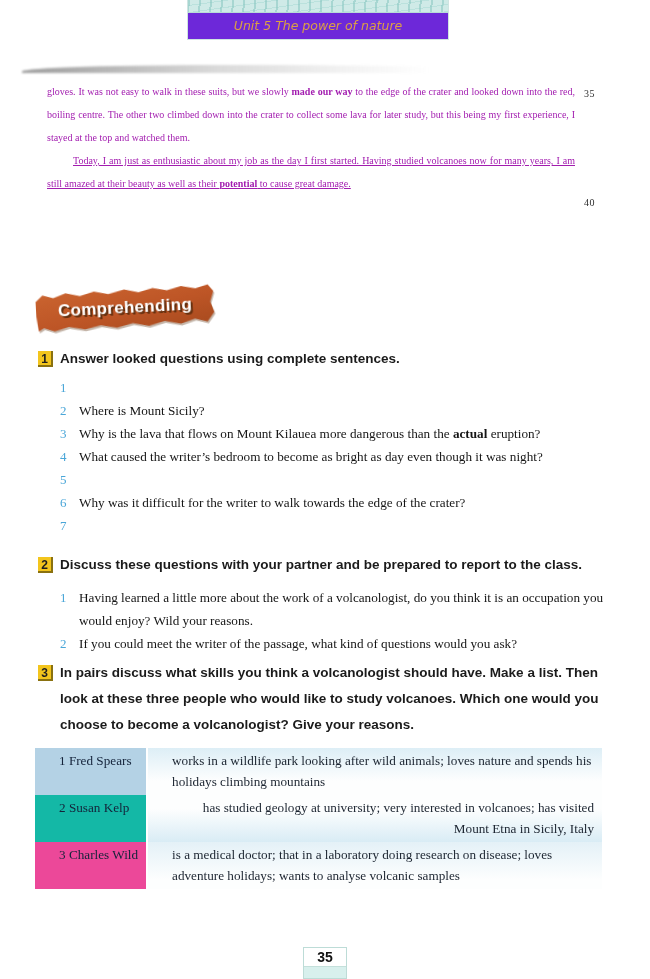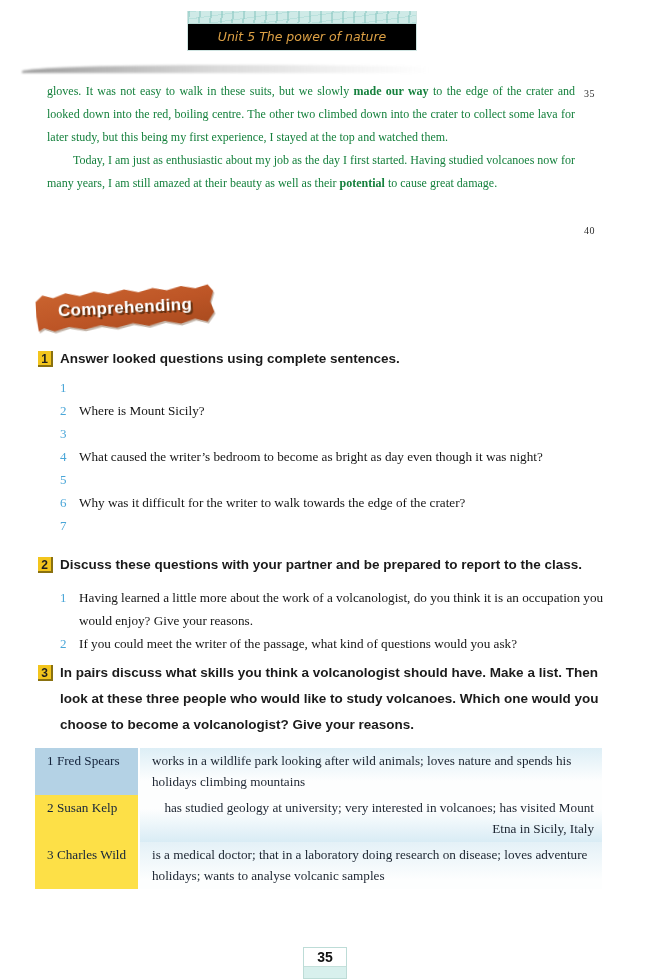--- a/index.html
+++ b/index.html
@@ -7,22 +7,22 @@
   body {
     width: 650px; height: 979px;
     position: relative;
     background: #ffffff;
     font-family: "Liberation Serif", serif;
     overflow: hidden;
   }
 
   
   .unit-header {
-    position: absolute; left: 187px; top: 11px; width: 230px; height: 40px;
-    border: 1px solid #cfe4e1; border-top: none; background: #000000;
+    position: absolute; left: 187px; top: 0; width: 262px; height: 40px;
+    border: 1px solid #cfe4e1; border-top: none; background: #6d28d9;
   }
   .unit-band {
     height: 13px;
     background-color: #cfeae7;
     background-image:
       repeating-linear-gradient(95deg, rgba(135,198,192,0.55) 0 2px, transparent 2px 11px),
       repeating-linear-gradient(-8deg, rgba(160,214,208,0.45) 0 1px, transparent 1px 7px);
     border-bottom: 1px solid #b9dcd7;
   }
   .unit-title {
@@ -38,31 +38,31 @@
   .curl-shadow {
     position: absolute; left: 22px; top: 65px; width: 430px; height: 8px;
     border-radius: 100% 100% 0 0 / 160% 90% 0 0;
     background: linear-gradient(90deg, rgba(75,75,75,0.55) 0%, rgba(120,120,120,0.28) 45%, rgba(150,150,150,0.12) 75%, transparent 95%);
     filter: blur(1.2px);
   }
 
   
   .passage {
     position: absolute; left: 47px; top: 80px; width: 528px;
-    font-size: 12px; line-height: 23px; color: #15803d;
+    font-size: 10px; line-height: 23px; color: #a21caf;
     text-align: justify;
   }
   .passage p { margin: 0; }
-  .passage p.p2 { text-indent: 26px; }
+  .passage p.p2 { text-indent: 26px; text-decoration: underline; }
   .line-no {
     position: absolute; width: 26px;
     font-size: 10px; color: #2e2e2e; letter-spacing: 0.5px;
   }
   .line-no.n35 { left: 584px; top: 88px; }
-  .line-no.n40 { left: 584px; top: 197px; margin-top: 28px; }
+  .line-no.n40 { left: 584px; top: 197px; }
 
   
   .banner {
     position: absolute; left: 36px; top: 287px; width: 178px; height: 42px;
     transform: rotate(-3deg);
     filter: drop-shadow(1px 2px 0 rgba(90,45,12,0.35));
   }
   .banner-shape {
     width: 100%; height: 100%;
     background: linear-gradient(170deg, #cb6530 0%, #bd5526 55%, #a74a1e 100%);
@@ -107,26 +107,26 @@
   .d-item + .d-item { margin-top: 0; }
   .q-num { color: #4aa6d8; flex: 0 0 10px; font-size: 13px; }
   .q-text { flex: 1; }
 
   
   .people-table {
     position: absolute; left: 35px; top: 748px; width: 567px;
     border-collapse: collapse; font-size: 13.2px; line-height: 21px;
     color: #14233a;
   }
-  .people-table td { vertical-align: top; padding: 2px 8px 3px 12px; }
+  .people-table td { vertical-align: top; padding: 2px 8px 3px 24px; }
   .people-table td.name { width: 104px; white-space: nowrap; }
   .people-table td.desc { border-left: 2px solid #ffffff; color: #1b2430; }
   .row0 td.name { background: #b4d2e5; }
-  .row1 td.name { background: #fde047; margin-left: 36px; }
-  .row2 td.name { background: #fde047; }
+  .row1 td.name { background: #14b8a6; margin-left: 36px; }
+  .row2 td.name { background: #ec4899; }
   .row0 td.desc { background: linear-gradient(180deg, #ddeef6 0%, #fdfefe 70%); }
   .row1 td.desc { background: linear-gradient(180deg, #fdfefe 30%, #d9ecf5 100%); text-align: right; }
   .row2 td.desc { background: linear-gradient(180deg, #e4f1f7 0%, #fdfefe 80%); }
 
   
   .page-num-box {
     position: absolute; left: 303px; top: 947px; width: 44px; height: 32px;
     border: 1px solid #bddcd7; background: #ffffff; text-align: center;
   }
   .page-num {
@@ -169,20 +169,21 @@
     <div class="q-list">
       <div class="q-item">
         <span class="q-num">1</span>
       </div>
       <div class="q-item">
         <span class="q-num">2</span>
         <span class="q-text"><span>Where is Mount Sicily?</span><b></b><span></span></span>
       </div>
       <div class="q-item">
         <span class="q-num">3</span>
+        <span class="q-text"><span>Why is the lava that flows on Mount Kilauea more dangerous than the </span><b>actual</b><span> eruption?</span></span>
       </div>
       <div class="q-item">
         <span class="q-num">4</span>
         <span class="q-text"><span>What caused the writer’s bedroom to become as bright as day even though it was night?</span><b></b><span></span></span>
       </div>
       <div class="q-item">
         <span class="q-num">5</span>
       </div>
       <div class="q-item">
         <span class="q-num">6</span>
@@ -195,21 +196,21 @@
   </div>
 
   <div class="exercise ex2">
     <div class="ex-head">
       <div class="badge">2</div>
       <div class="ex-title">Discuss these questions with your partner and be prepared to report to the class.</div>
     </div>
     <div class="q-list">
       <div class="d-item">
         <span class="q-num">1</span>
-        <span class="q-text">Having learned a little more about the work of a volcanologist, do you think it is an occupation you would enjoy? Give your reasons.</span>
+        <span class="q-text">Having learned a little more about the work of a volcanologist, do you think it is an occupation you would enjoy? Wild your reasons.</span>
       </div>
       <div class="d-item">
         <span class="q-num">2</span>
         <span class="q-text">If you could meet the writer of the passage, what kind of questions would you ask?</span>
       </div>
     </div>
   </div>
 
   <div class="exercise ex3">
     <div class="ex-head">

